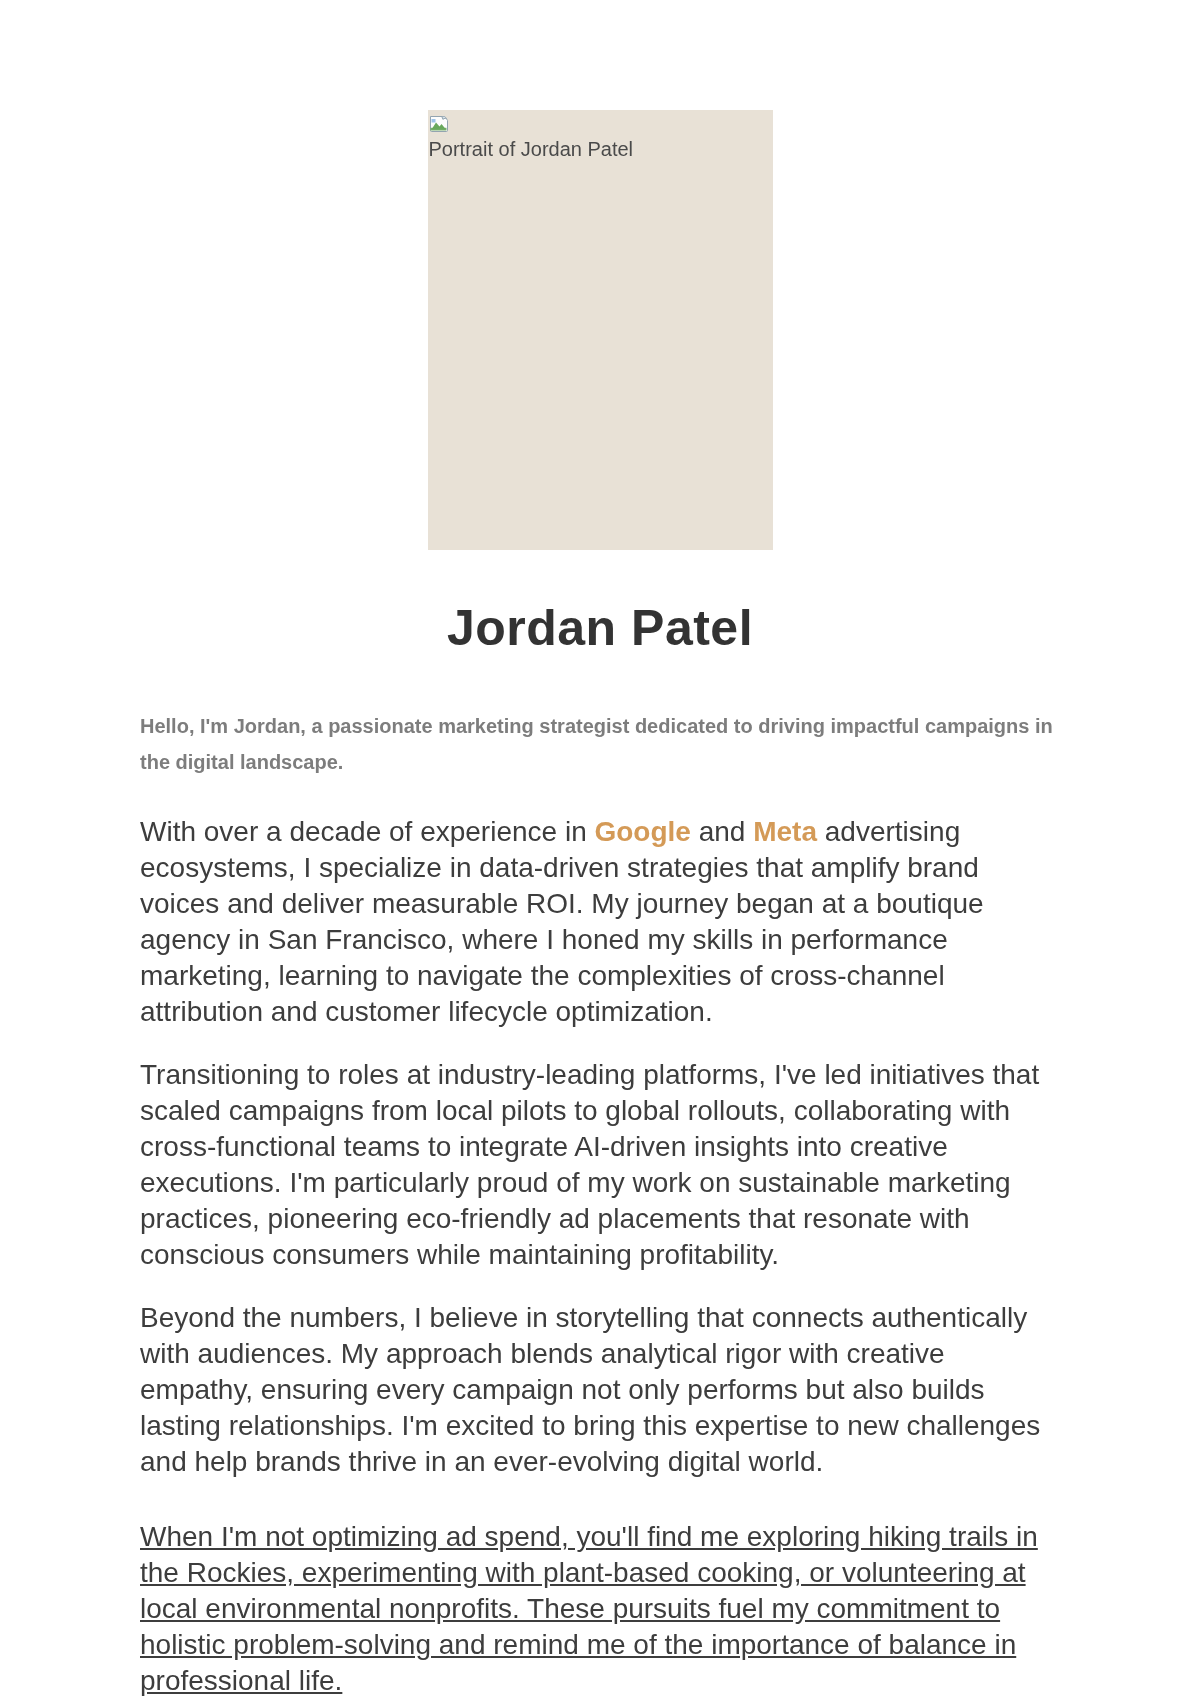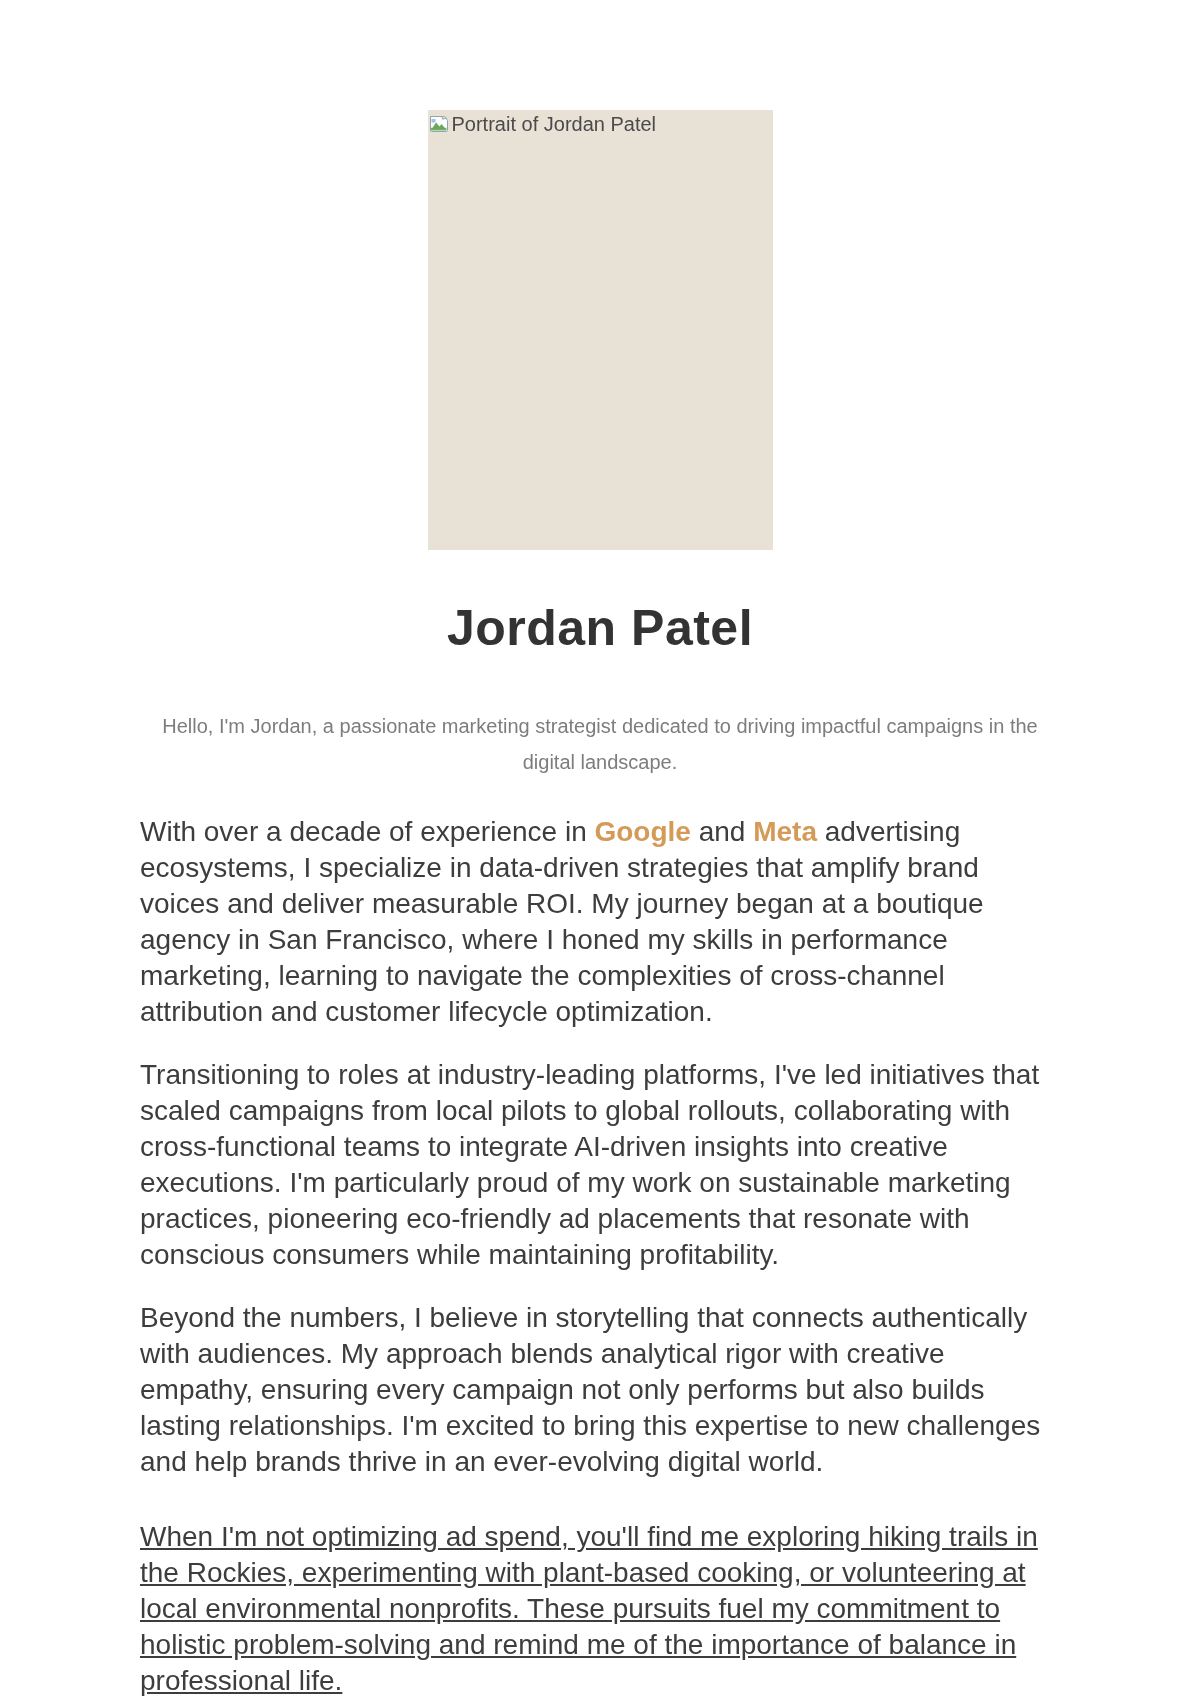--- a/index.html
+++ b/index.html
@@ -24,42 +24,44 @@
     height: 440px;
     margin: 110px auto 0;
     background: #e8e1d6;
     overflow: hidden;
   }
   .alt-row {
     display: flex;
     align-items: flex-start;
     gap: 3px;
     padding: 2px 0 0 1px;
+    flex-direction: column;
   }
   .alt-row svg { flex: 0 0 auto; margin-top: 2px; }
   .alt-text {
     font-size: 20px;
     line-height: 24px;
     color: #4a4a4a;
   }
   h1 {
     font-size: 50px;
     line-height: 56px;
     font-weight: bold;
     color: #333333;
     text-align: center;
     margin: 50px 0 52px;
     letter-spacing: 0.5px;
   }
   .tagline {
     font-size: 20px;
     line-height: 36px;
     color: #7d7d7d;
-    text-align: center;
+    text-align: left;
     margin: 0 0 34px;
+    font-weight: bold;
   }
   .bio p {
     font-size: 28px;
     line-height: 36px;
     color: #3d3d3d;
     margin: 0 0 27px;
     text-align: left;
   }
   .bio p.p4 { margin-top: 39px; text-decoration: underline; }
   .bio a {

